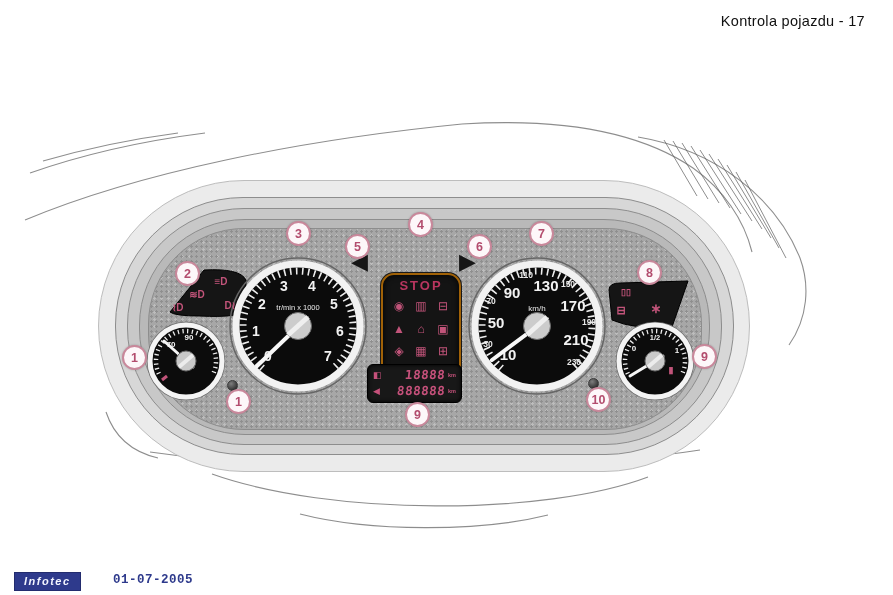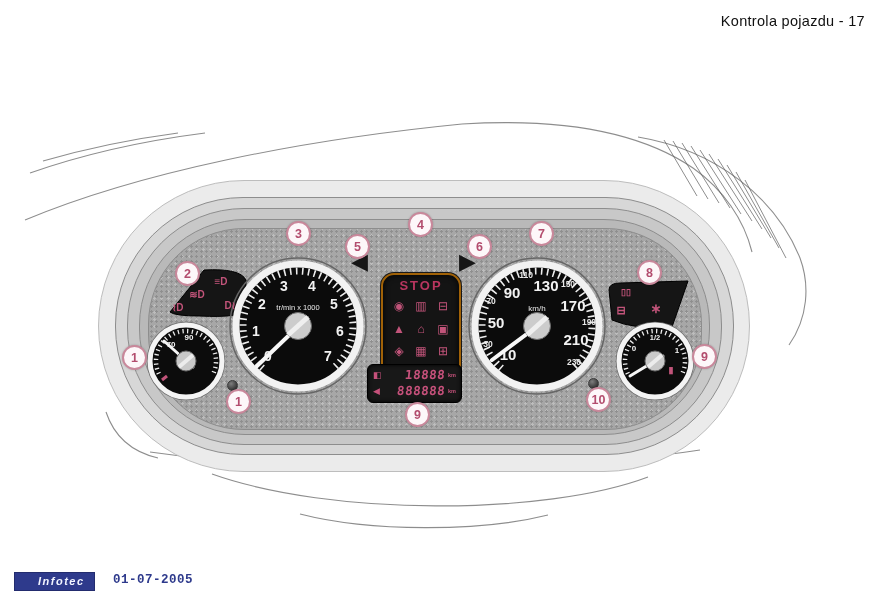--- a/index.html
+++ b/index.html
@@ -3,21 +3,21 @@
 <meta charset="utf-8">
 <style>
   html,body{margin:0;padding:0;background:#fff;}
   .page{position:relative;width:893px;height:595px;background:#ffffff;overflow:hidden;
         font-family:"Liberation Sans",sans-serif;}
   .abs{position:absolute;}
   
   .header-title{position:absolute;top:13px;right:28px;font-size:14.5px;color:#101010;letter-spacing:.3px;}
   .brand-box{position:absolute;left:14px;top:572px;background:#2e3a8c;color:#f2f4ff;
              font-weight:bold;font-style:italic;font-size:11px;letter-spacing:1.5px;
-             padding:2px 9px 3px 23px;border:1px solid #232c6e;}
+             padding:2px 9px 3px 9px;border:1px solid #232c6e;}
   .brand-date{position:absolute;left:113px;top:573px;color:#2e3a8c;font-weight:bold;font-size:12.5px;letter-spacing:.5px;font-family:Liberation Mono, monospace;}
   
   .band{position:absolute;border:1px solid #8d8d8d;}
   .band.b0{left:98px;top:180px;width:650px;height:290px;border-radius:150px;background:#ebebeb;border-color:#bdbdbd;}
   .band.b1{left:115px;top:197px;width:617px;height:256px;border-radius:128px;background:#d7d7d7;}
   .band.b2{left:127px;top:208px;width:593px;height:235px;border-radius:117px;background:#c8c8c8;}
   .band.b3{left:139px;top:219px;width:569px;height:214px;border-radius:106px;background:#b9b9b9;}
   .face{left:148px;top:228px;width:552px;height:200px;border-radius:96px;background-color:#a7a7a7;
         background-image:radial-gradient(#8f8f8f 1px,transparent 1.3px),radial-gradient(#bdbdbd 1px,transparent 1.3px);
         background-size:5px 5px,7px 7px;background-position:0 0,2px 3px;}

